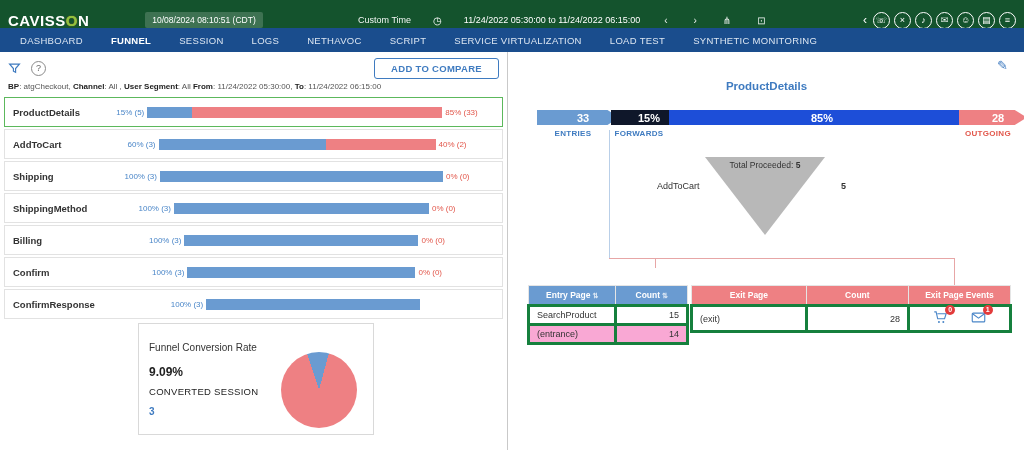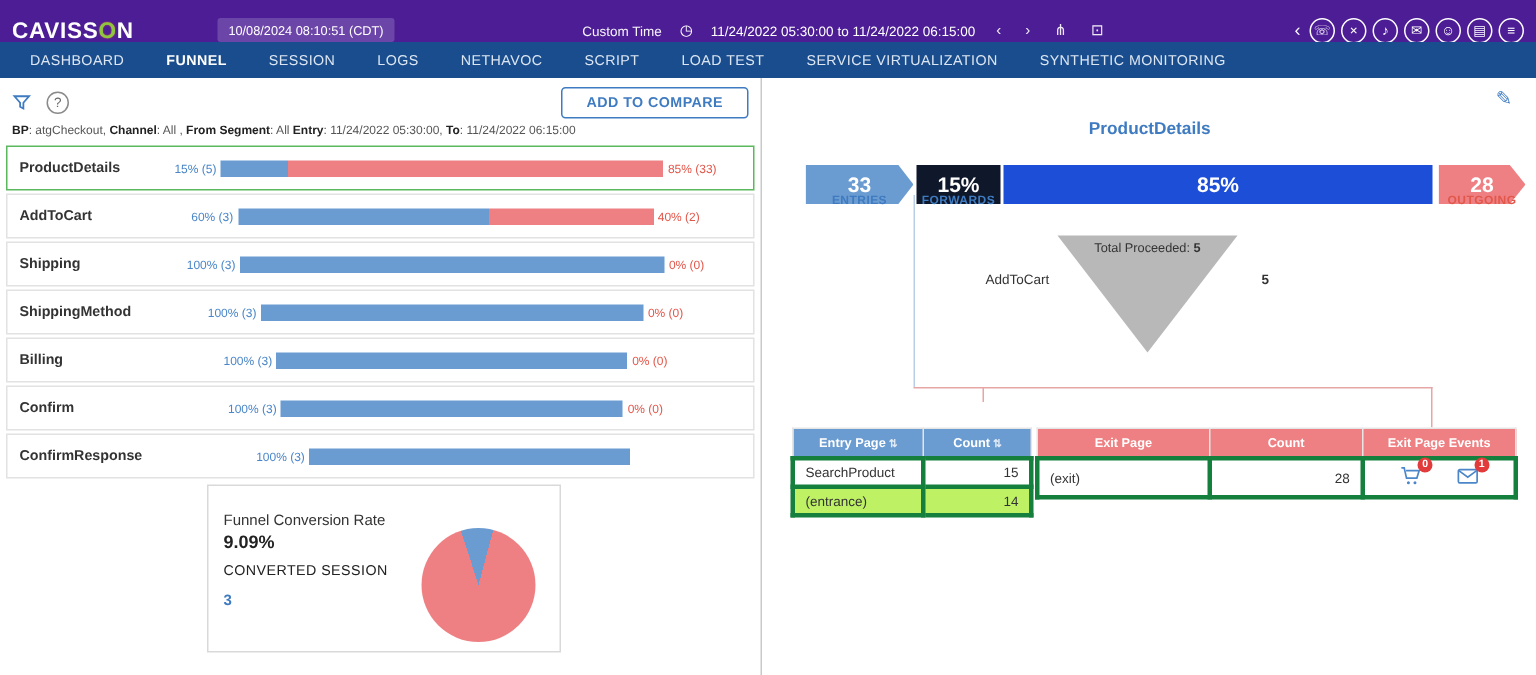--- a/index.html
+++ b/index.html
@@ -1,25 +1,25 @@
 <!DOCTYPE html>
 <html><head>
 <meta charset="utf-8">
 <style>
   html,body{margin:0;padding:0;background:#fff;}
   .screen{position:relative;width:1024px;height:450px;overflow:hidden;background:#fff;
           font-family:"Liberation Sans",sans-serif;-webkit-font-smoothing:antialiased;}
 
   
-  .topbar{position:absolute;top:0;left:0;right:0;height:40px;background:#4c1d95;color:#fff;
+  .topbar{position:absolute;top:0;left:0;right:0;height:40px;background:#14532d;color:#fff;
           display:flex;align-items:center;padding:0 8px;box-sizing:border-box;gap:8px;}
   .logo{font-size:15px;font-weight:bold;letter-spacing:.5px;white-space:nowrap;}
   .logo-o{color:#8dc63f;text-shadow:0 0 1px #f0882d;}
   .timestamp-chip{background:rgba(255,255,255,.18);font-size:8.5px;padding:3px 7px;border-radius:2px;white-space:nowrap;margin-left:48px;}
-  .time-center{flex:1;display:flex;align-items:flex-end;justify-content:center;gap:12px;font-size:9px;white-space:nowrap;}
+  .time-center{flex:1;display:flex;align-items:flex-start;justify-content:center;gap:22px;font-size:9px;white-space:nowrap;}
   .time-mode{opacity:.95;}
   .clock-icon{font-size:10px;}
   .tc-icon{font-size:10px;cursor:pointer;opacity:.9;padding:0 2px;}
   .topbar-icons{display:flex;align-items:center;gap:4px;}
   .collapse-icon{font-size:12px;margin-right:2px;cursor:pointer;}
   .circle-icon{width:17px;height:17px;border:1.5px solid #fff;border-radius:50%;display:flex;
                align-items:center;justify-content:center;font-size:9px;cursor:pointer;box-sizing:border-box;}
 
   
   .navbar{position:absolute;top:28px;left:0;right:0;height:24px;background:#1a4d8d;display:flex;
@@ -52,32 +52,32 @@
   .fwd-label{font-size:8px;color:#4a86c8;margin-right:3px;white-space:nowrap;}
   .exit-label{font-size:8px;color:#e2574b;margin-left:3px;white-space:nowrap;}
   .bar{height:11px;}
   .bar.blue{background:#6a9bd1;}
   .bar.pink{background:#ee8083;}
 
   
   .conv-card{position:relative;width:236px;height:112px;margin:4px 0 0 138px;border:1px solid #d9d9d9;
              box-sizing:border-box;padding:6px 10px;}
   .conv-title{font-size:10px;color:#333;margin-top:12px;}
-  .conv-rate{font-size:12px;font-weight:bold;color:#222;margin-top:1px;}
+  .conv-rate{font-size:12px;font-weight:bold;color:#222;margin-top:12px;}
   .conv-label{font-size:9.5px;color:#222;margin-top:7px;letter-spacing:.3px;}
   .conv-count{font-size:10px;font-weight:bold;color:#3f7bc0;margin-top:9px;cursor:pointer;}
   .conv-pie{position:absolute;right:16px;top:28px;width:76px;height:76px;border-radius:50%;}
 
   
   .rp-edit{position:absolute;top:6px;right:16px;color:#3f7bc0;font-size:13px;cursor:pointer;}
   .rp-title{position:absolute;top:28px;left:0;right:0;text-align:center;color:#3f7bc0;
             font-size:11.5px;font-weight:bold;}
   .flow{position:absolute;top:58px;left:0;right:0;height:34px;}
-  .flow .seg{position:absolute;top:0;height:26px;display:flex;align-items:center;justify-content:center;
-             color:#fff;font-size:14px;font-weight:bold;}
+  .flow .seg{position:absolute;top:0;height:15px;display:flex;align-items:center;justify-content:center;
+             color:#fff;font-size:11px;font-weight:bold;padding-left:10px;}
   .seg.entries{left:28px;width:72px;background:#6a9bd1;clip-path:polygon(0 0,86% 0,100% 50%,86% 100%,0 100%);}
   .seg.forwards{left:102px;width:56px;background:#0f172a;}
   .seg.exitbar{left:160px;width:286px;background:#1d4ed8;}
   .seg.outgoing{left:450px;width:58px;background:#ee8083;clip-path:polygon(0 0,82% 0,100% 50%,82% 100%,0 100%);}
   .flow .lbl{position:absolute;top:19px;font-size:8px;font-weight:bold;text-align:center;letter-spacing:.3px;}
   .lbl.entries-l{left:28px;width:72px;color:#3f7bc0;}
   .lbl.forwards-l{left:102px;width:56px;color:#3f7bc0;}
   .lbl.outgoing-l{left:450px;width:58px;color:#e2574b;}
 
   .tri-zone{position:absolute;top:103px;left:0;right:0;height:130px;}
@@ -90,21 +90,21 @@
   .conn{position:absolute;background:#e7a6a6;}
   .conn.blue{background:#b9cfe8;}
 
   table.rp-table{position:absolute;border-collapse:collapse;table-layout:fixed;background:#fff;}
   .rp-table th{color:#fff;font-size:8.5px;font-weight:bold;padding:4px 6px;text-align:center;
                border:1px solid #e5e5e5;white-space:nowrap;}
   .entry-table th{background:#6a9bd1;}
   .exit-table th{background:#ee8083;text-align:center;}
   .rp-table td{font-size:9px;color:#333;padding:3px 7px;border:3px solid #15803d;}
   td.num{text-align:right;}
-  tr.alt td{background:#bef264;}
+  tr.alt td{background:#f9a8d4;}
   .sort-glyph{font-size:7px;opacity:.8;margin-left:2px;}
   .events-cell{text-align:center;padding:4px 0;}
   .ev-wrap{position:relative;display:inline-block;margin:0 10px;cursor:pointer;}
   .ev-badge{position:absolute;top:-5px;right:-7px;min-width:10px;height:10px;border-radius:50%;
             background:#e23b3b;color:#fff;font-size:7px;line-height:10px;text-align:center;font-weight:bold;}
 </style>
 </head>
 <body>
 
 <div class="screen">
@@ -133,41 +133,41 @@
     </div>
   </header>
 
   <nav class="navbar">
     <span class="nav-item">DASHBOARD</span>
     <span class="nav-item active">FUNNEL</span>
     <span class="nav-item">SESSION</span>
     <span class="nav-item">LOGS</span>
     <span class="nav-item">NETHAVOC</span>
     <span class="nav-item">SCRIPT</span>
+    <span class="nav-item">SERVICE VIRTUALIZATION</span>
     <span class="nav-item">LOAD TEST</span>
-    <span class="nav-item">SERVICE VIRTUALIZATION</span>
     <span class="nav-item">SYNTHETIC MONITORING</span>
   </nav>
 
   <div class="content">
 
     <section class="left-panel">
       <div class="lp-toolbar">
         <svg width="13" height="13" viewBox="0 0 24 24">
           <path d="M3 4h18l-7 8v7l-4-2v-5z" fill="none" stroke="#3f7bc0" stroke-width="2.2"></path>
         </svg>
         <span class="help-icon">?</span>
         <button class="compare-btn">ADD TO COMPARE</button>
       </div>
 
       <div class="info-line">
         <b>BP</b><span>: atgCheckout, </span>
         <b>Channel</b><span>: All , </span>
-        <b>From Segment</b><span>: All </span>
-        <b>Entry</b><span>: 11/24/2022 05:30:00, </span>
+        <b>User Segment</b><span>: All </span>
+        <b>From</b><span>: 11/24/2022 05:30:00, </span>
         <b>To</b><span>:  11/24/2022 06:15:00</span>
       </div>
 
       <div class="frows">
 
         <div class="frow selected">
           <span class="frow-label">ProductDetails</span>
           <div class="frow-bars">
             <span class="fwd-label">15% (5)</span>
             <div class="bar blue" style="width: 45px;"></div>

